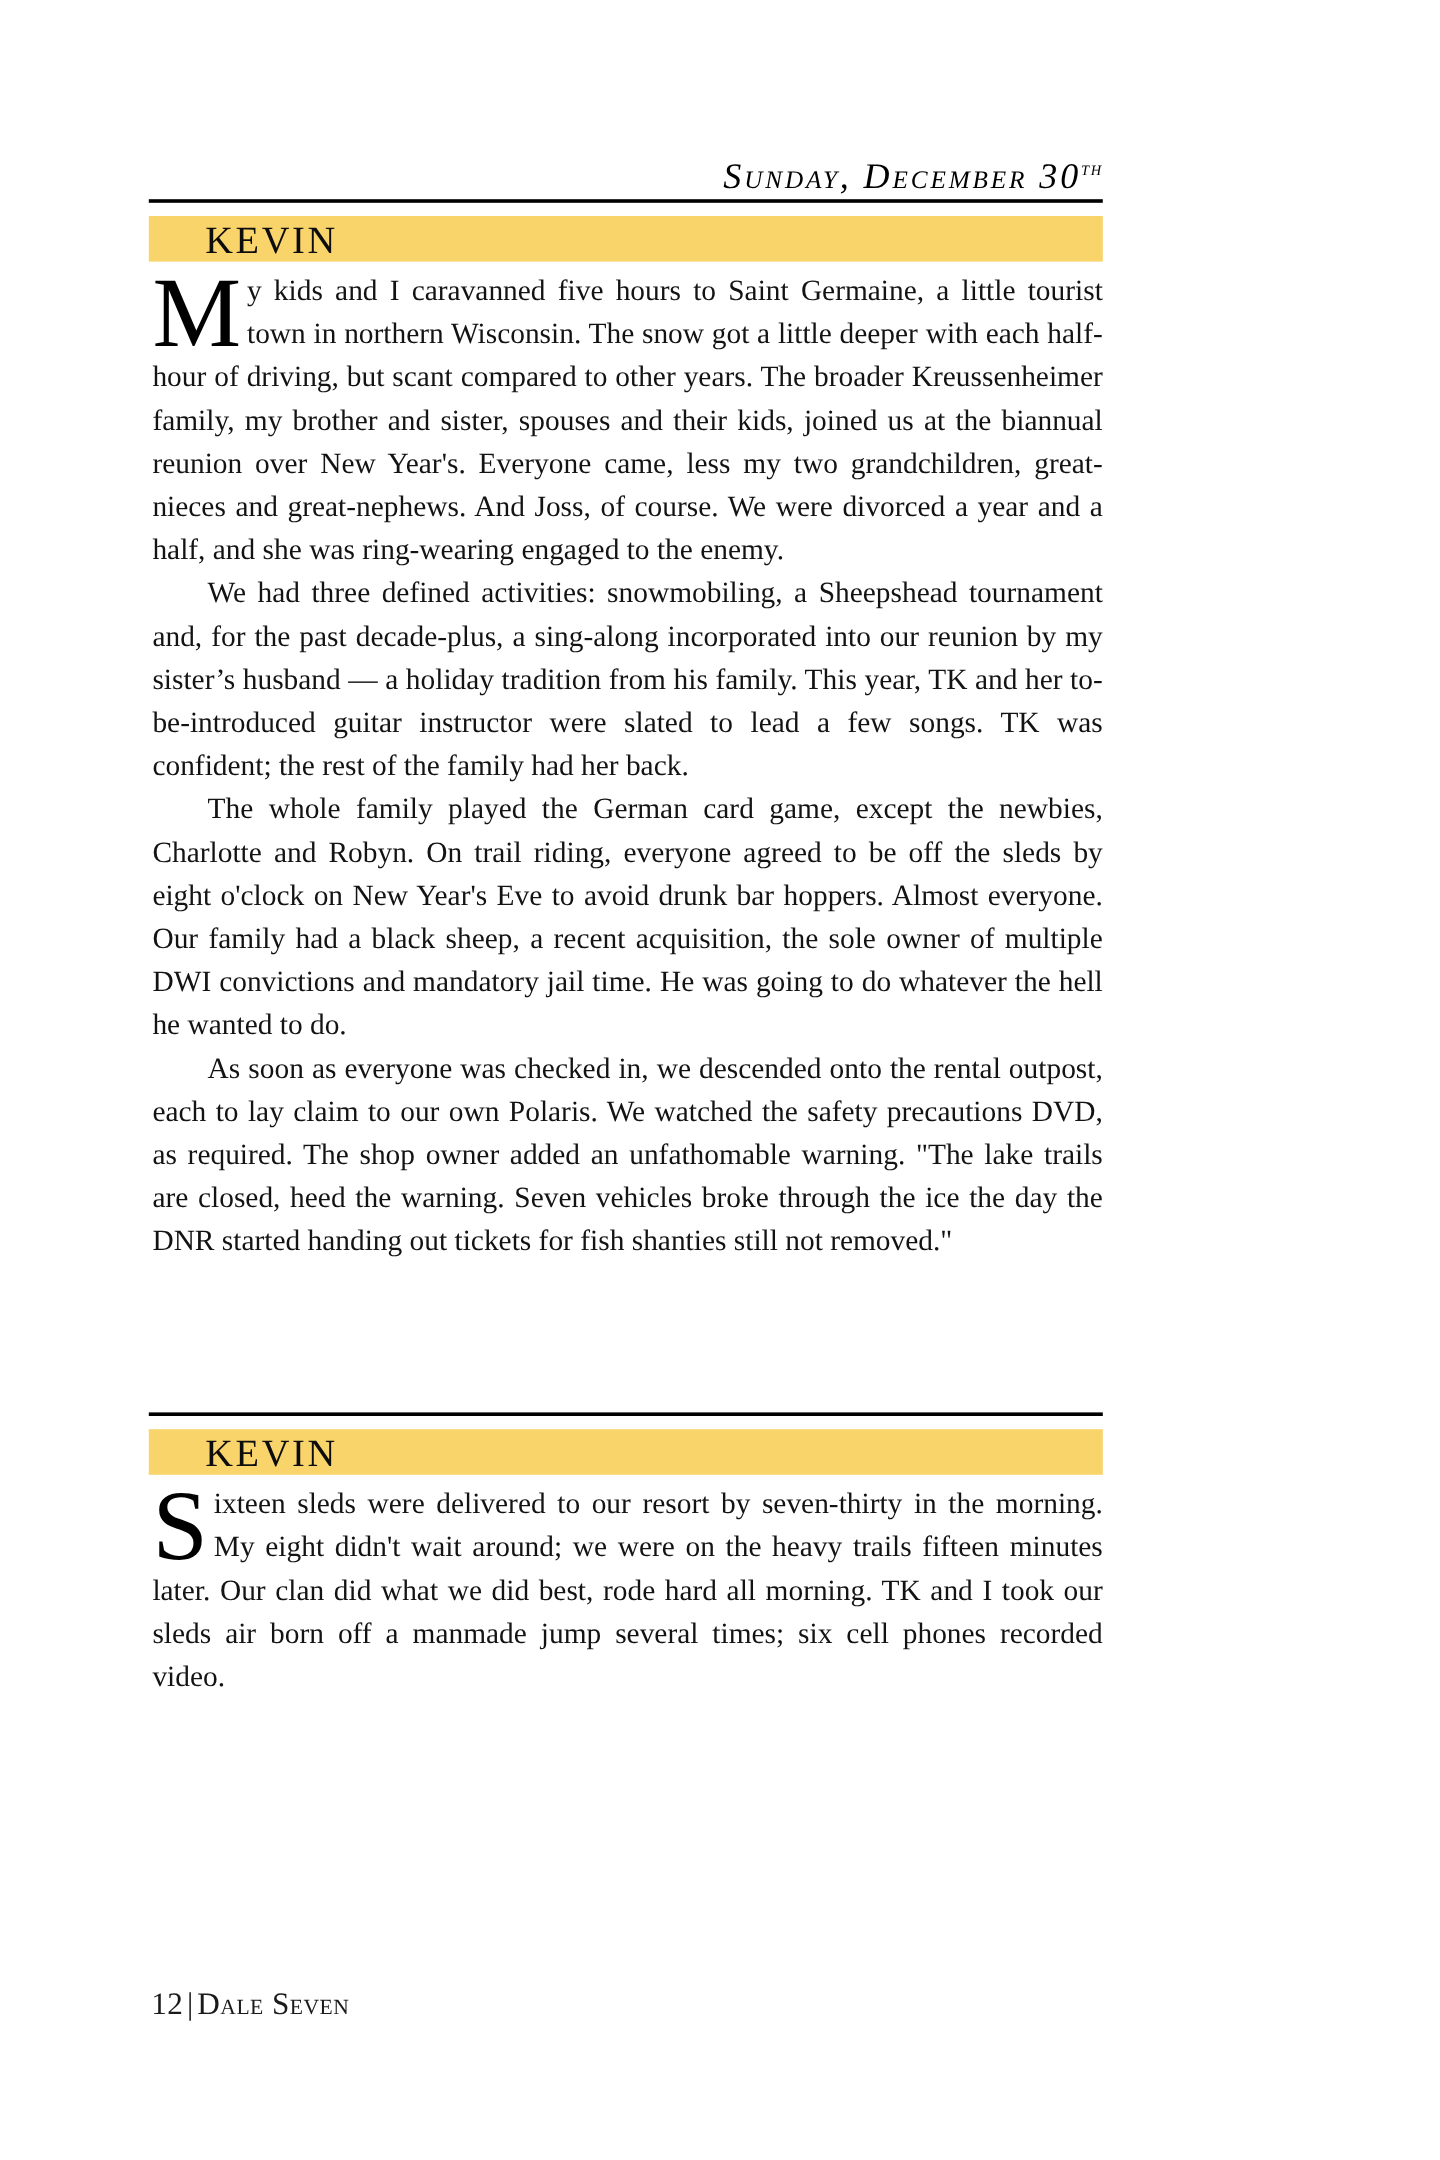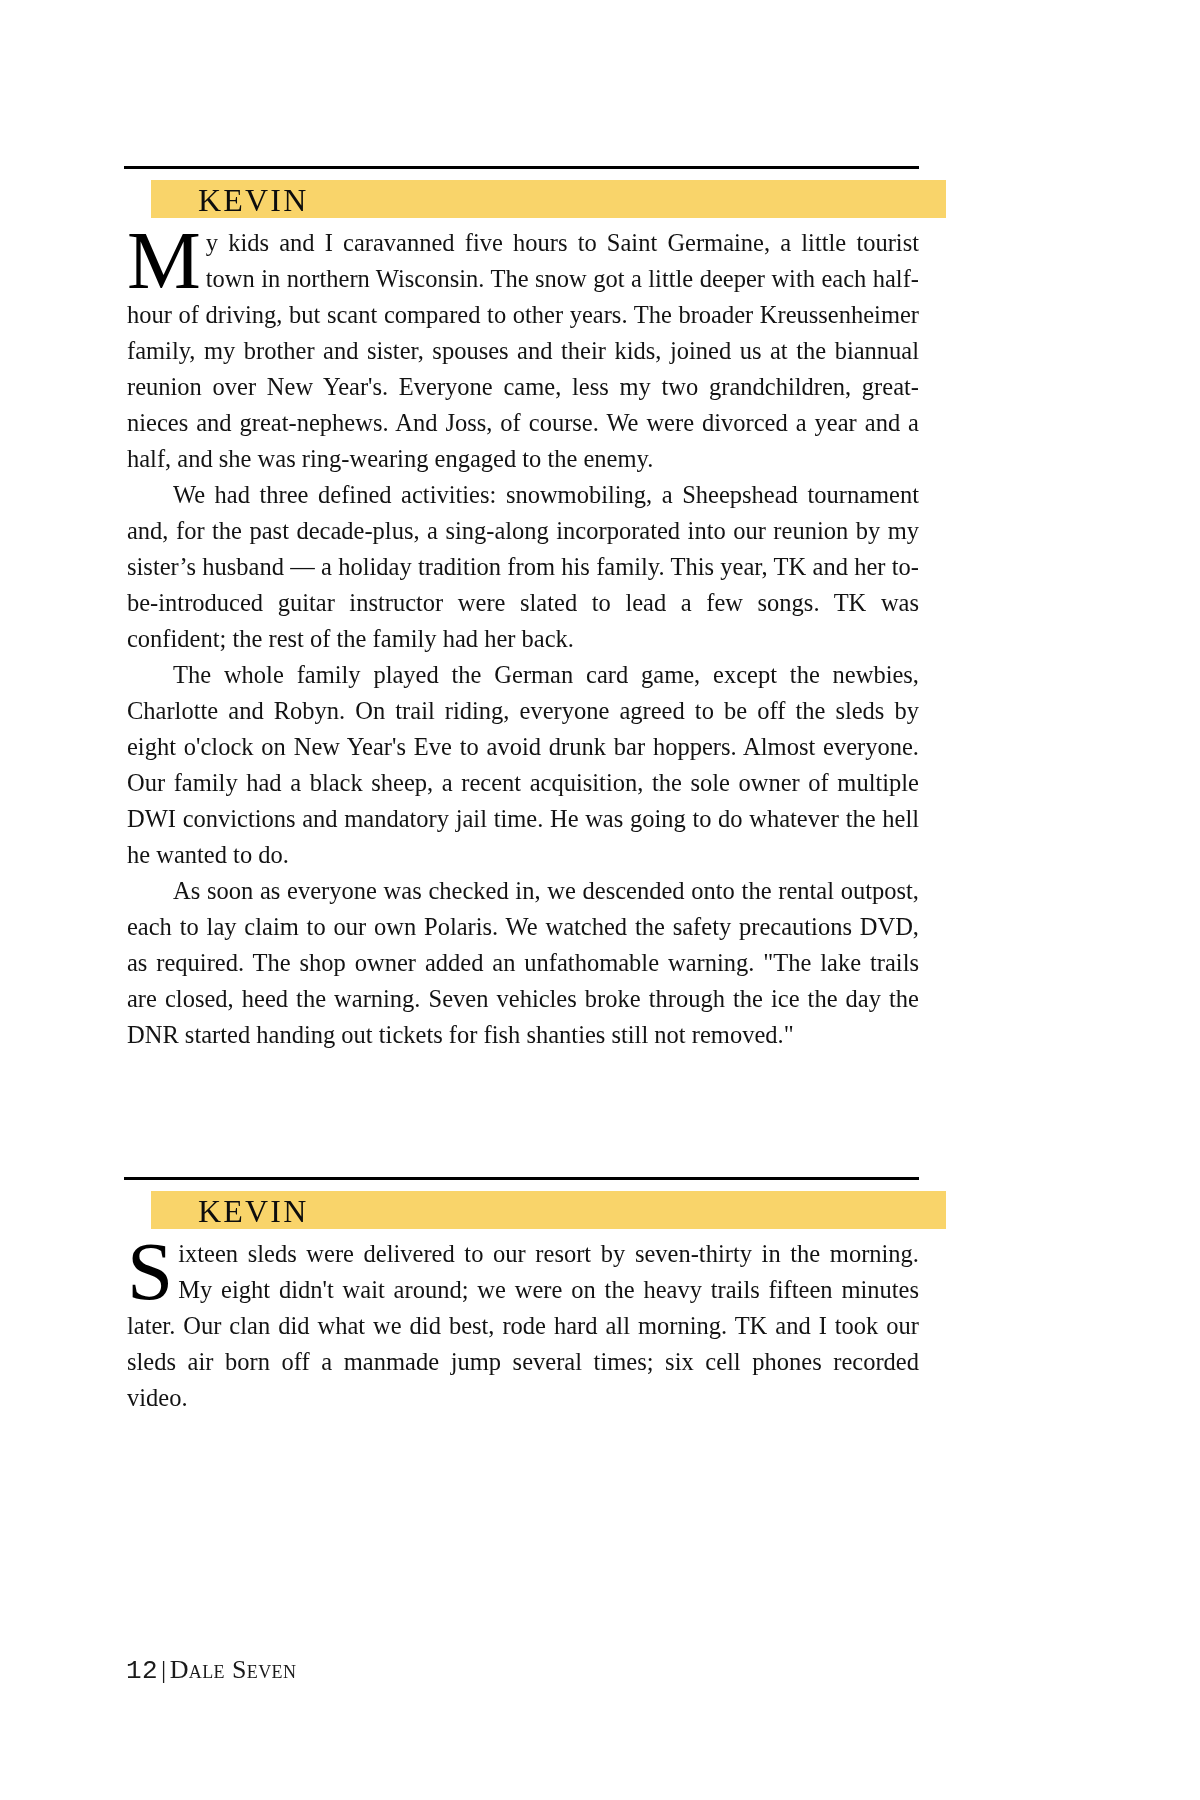--- a/index.html
+++ b/index.html
@@ -45,21 +45,20 @@
     background: #000000;
   }
 
   
   .banner {
     position: absolute;
     left: 124px;
     width: 795px;
     height: 38px;
     background: #f9d46a;
-    margin-left: 27px;
   }
   .banner-label {
     position: absolute;
     top: 1px;
     left: 47px;
     font-family: "Liberation Serif", "DejaVu Serif", serif;
     font-size: 32px;
     letter-spacing: 2.2px;
     color: #0d0d0d;
     line-height: 38px;
@@ -97,28 +96,29 @@
   .footer {
     position: absolute;
     left: 126px;
     font-family: "Liberation Serif", "DejaVu Serif", serif;
     font-variant: small-caps;
     font-size: 26px;
     letter-spacing: 0.4px;
     color: #1a1a1a;
     white-space: nowrap;
   }
-  .footer .folio { font-variant: normal; font-family: Liberation Mono, monospace; }
+  .footer .folio { font-variant: normal; }
   .footer .bar { padding: 0 3px; }
 </style>
 </head>
 <body>
 
 <div class="page">
 
+  <div class="date-head" style="top:131px;"><span>Sunday, December 3</span><span>0</span><span class="sup">th</span></div>
 
   <div class="head-rule" style="top:166px;"></div>
 
   <div class="banner" style="top:180px;">
     <div class="banner-label">KEVIN</div>
   </div>
 
   <div class="body-block" style="top:225px;">
     <p class="lead"><span class="dropcap">M</span><span>y kids and I caravanned five hours to Saint Germaine, a little tourist town in northern Wisconsin. The snow got a little deeper with each half-hour of driving, but scant compared to other years. The broader Kreussenheimer family, my brother and sister, spouses and their kids, joined us at the biannual reunion over New Year's. Everyone came, less my two grandchildren, great-nieces and great-nephews. And Joss, of course. We were divorced a year and a half, and she was ring-wearing engaged to the enemy.</span></p>
     <p>We had three defined activities: snowmobiling, a Sheepshead tournament and, for the past decade-plus, a sing-along incorporated into our reunion by my sister’s husband — a holiday tradition from his family. This year, TK and her to-be-introduced guitar instructor were slated to lead a few songs. TK was confident; the rest of the family had her back.</p>

